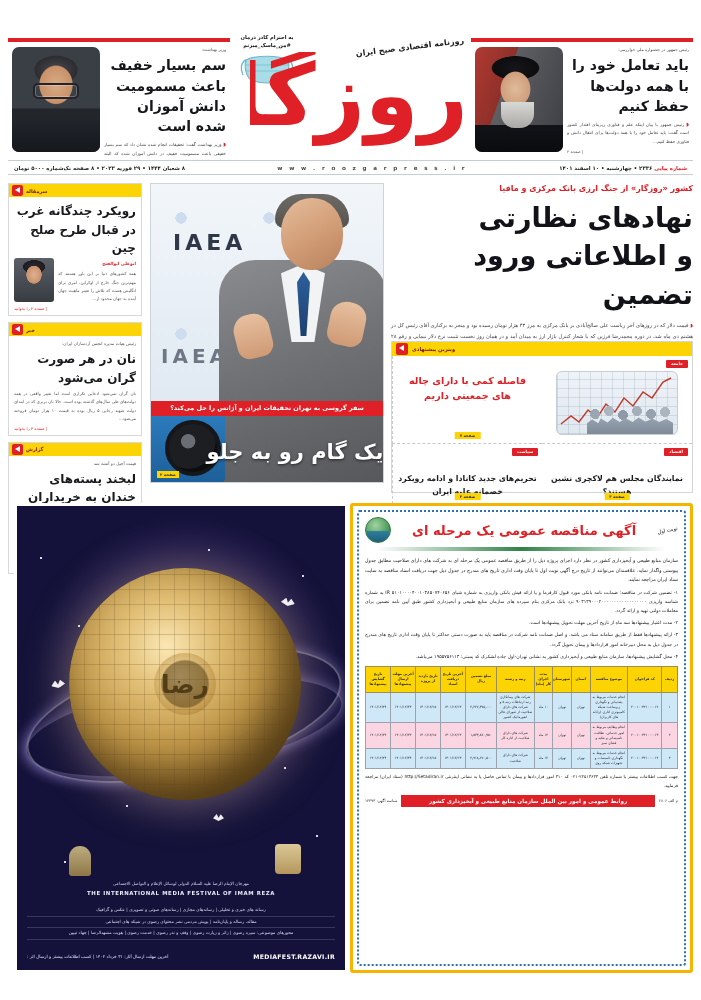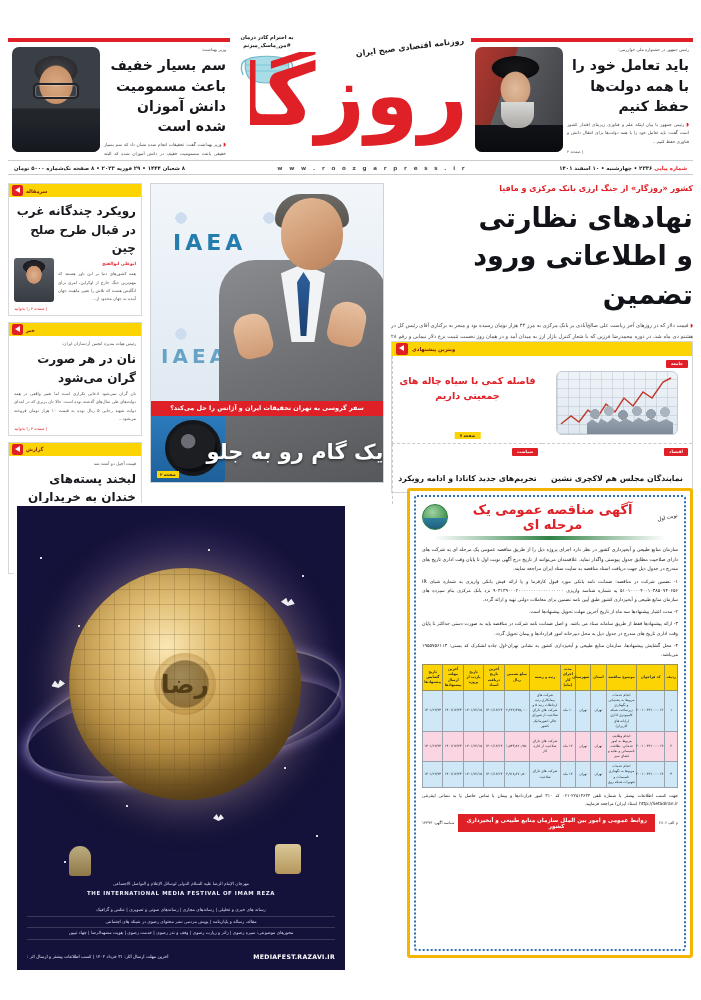--- a/index.html
+++ b/index.html
@@ -143,21 +143,21 @@
     position:absolute; inset:0;
     background:
       radial-gradient(circle 9px at 30px 34px, #cddcee 0 62%, rgba(205,220,238,0) 64%),
       radial-gradient(circle 9px at 118px 34px, #cddcee 0 62%, rgba(205,220,238,0) 64%),
       radial-gradient(circle 9px at 30px 150px, #cddcee 0 62%, rgba(205,220,238,0) 64%),
       radial-gradient(circle 9px at 30px 242px, #cddcee 0 62%, rgba(205,220,238,0) 64%),
       linear-gradient(#f2f6fa, #e4ecf4 55%, #dbe4ee);
   }
   .iaea-word {
     position:absolute; left:22px; top:46px; direction:ltr;
-    font-size:22px; font-weight:bold; color:#0369a1; letter-spacing:4px; opacity:.85;
+    font-size:22px; font-weight:bold; color:#0f172a; letter-spacing:4px; opacity:.85;
   }
   .iaea-word.second { top:160px; left:10px; font-size:20px; opacity:.55; }
   .gr-figure { position:absolute; left:58px; top:10px; width:176px; height:290px; }
   .gr-head {
     position:absolute; left:72px; top:4px; width:62px; height:72px; border-radius:30px/34px;
     background:linear-gradient(150deg,#e6bd9c 0%, #cf9a73 58%, #b8815c 100%);
   }
   .gr-hair {
     position:absolute; left:66px; top:0px; width:74px; height:34px;
     border-radius:37px 37px 12px 12px;
@@ -363,21 +363,21 @@
     background:linear-gradient(#f0dda2,#c6a濃);
     background:linear-gradient(#f0dda2,#c6a55f); border-radius:4px; opacity:.9;
   }
   .p-emblem2 {
     position:absolute; left:52px; bottom:94px; width:22px; height:30px;
     background:linear-gradient(#d9c88c,#a5894a); border-radius:11px 11px 3px 3px; opacity:.85;
   }
 
   
   .tender {
-    position:absolute; right:8px; top:488px; width:286px; height:470px;
+    position:absolute; right:8px; top:503px; width:343px; height:470px;
     background:#fff; border:3px solid #f5b400;
     border-radius:3px; overflow:hidden;
   }
   .tender-inner {
     position:absolute; inset:4px; border:2px dotted #2b6fb5; border-radius:3px;
     padding:5px 6px; overflow:hidden;
   }
   .t-head { display:flex; flex-direction:row-reverse; align-items:center; gap:6px; }
   .t-logo {
     width:26px; height:26px; border-radius:50%; flex:0 0 26px;
@@ -557,21 +557,21 @@
         <span class="v-tag r">جامعه</span>
         <div class="v-chart">
           <svg width="122" height="64" viewBox="0 0 122 64" style="position:absolute;inset:0">
             <polyline points="6,52 16,44 24,50 33,38 42,46 51,32 60,40 69,26 78,34 88,20 97,26 108,10 116,6" fill="none" stroke="#c0392b" stroke-width="1.4"></polyline>
           </svg>
           <div class="crowd"></div>
         </div>
       </div>
 
       <div class="v-cell b-l b-b">
-        <div class="v-head-red">فاصله کمی با سیاه چاله های جمعیتی داریم</div>
+        <div class="v-head-red">فاصله کمی با دارای چاله های جمعیتی داریم</div>
         <span class="v-page">صفحه ۷</span>
       </div>
 
       <div class="v-cell">
         <span class="v-tag r">اقتصاد</span>
         <div class="v-head-dark">نمایندگان مجلس هم لاکچری نشین هستند؟</div>
         <span class="v-page">صفحه ۳</span>
       </div>
 
       <div class="v-cell b-l">

